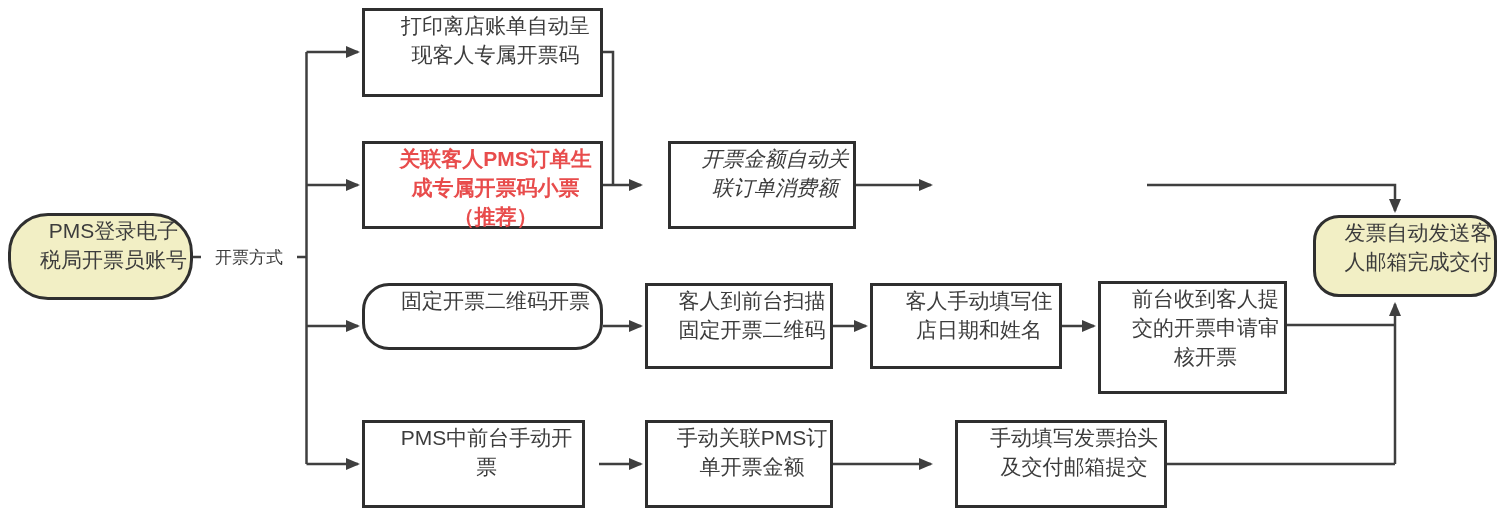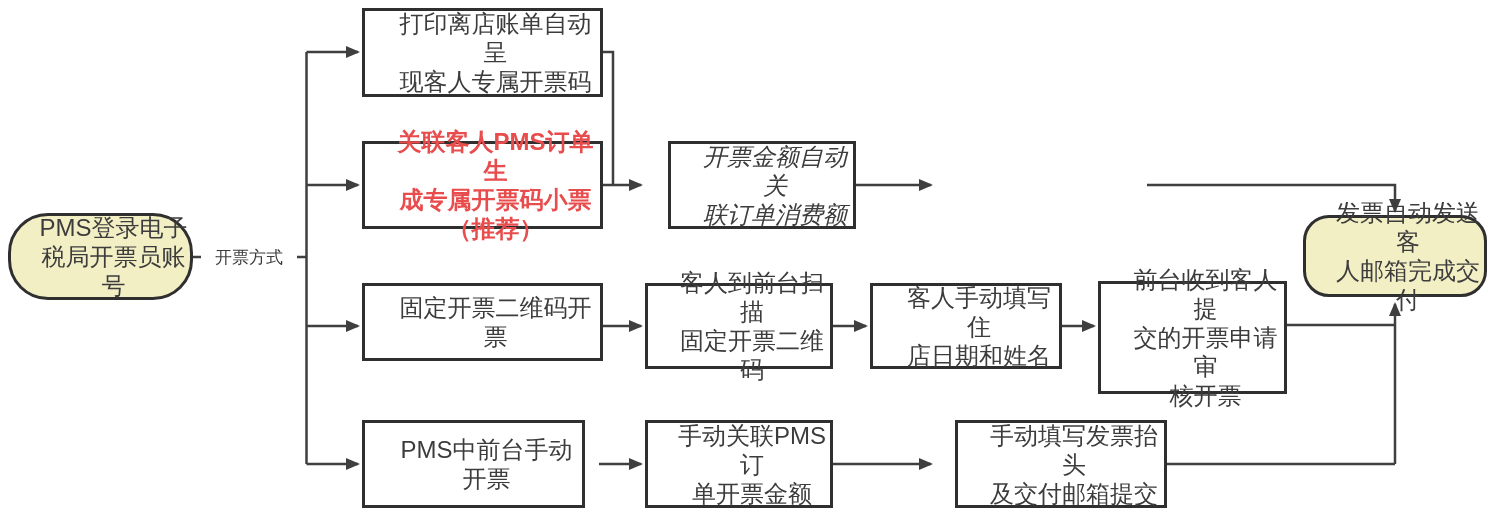--- a/index.html
+++ b/index.html
@@ -31,36 +31,35 @@
     stroke-width:2.5;
   }
   .connector-layer .arrowhead{
     fill:var(--line);
     stroke:none;
   }
   .node{
     position:absolute;
     box-sizing:border-box;
     display:flex;
-    align-items:center;
     justify-content:center;
     text-align:center;
     border:3px solid var(--node-border);
     background:var(--box-fill);
     color:var(--text);
-    font-size:24px;
+    font-size:21px;
     line-height:29px;
     white-space:pre-line;
     padding-left:26px;
   }
   .terminal{
     background:var(--terminal-fill);
     border-radius:40px;
   }
-  .terminal.end{border-radius:26px;}
+  .terminal.end{border-radius:26px;margin-left:10px;}
   .highlight{
     color:var(--highlight-text);
     font-weight:bold;
   }
   .branch-label{
     position:absolute;
     left:201px;top:242px;
     width:96px;height:30px;
     display:flex;align-items:center;justify-content:center;
     background:var(--background);
@@ -117,21 +116,21 @@
 成专属开票码小票
 （推荐）</span>
   </div>
 
   <div class="node" style="left:668px;top:141px;width:188px;height:88px;font-style:italic;">
     <span class="node-label">开票金额自动关
 联订单消费额</span>
   </div>
 
 
-  <div class="node" style="left:362px;top:283px;width:241px;height:78px;">
+  <div class="node" style="left:362px;top:283px;width:241px;height:67px;border-radius:27px;">
     <span class="node-label">固定开票二维码开票</span>
   </div>
 
   <div class="node" style="left:645px;top:283px;width:188px;height:86px;">
     <span class="node-label">客人到前台扫描
 固定开票二维码</span>
   </div>
 
   <div class="node" style="left:870px;top:283px;width:192px;height:86px;">
     <span class="node-label">客人手动填写住

